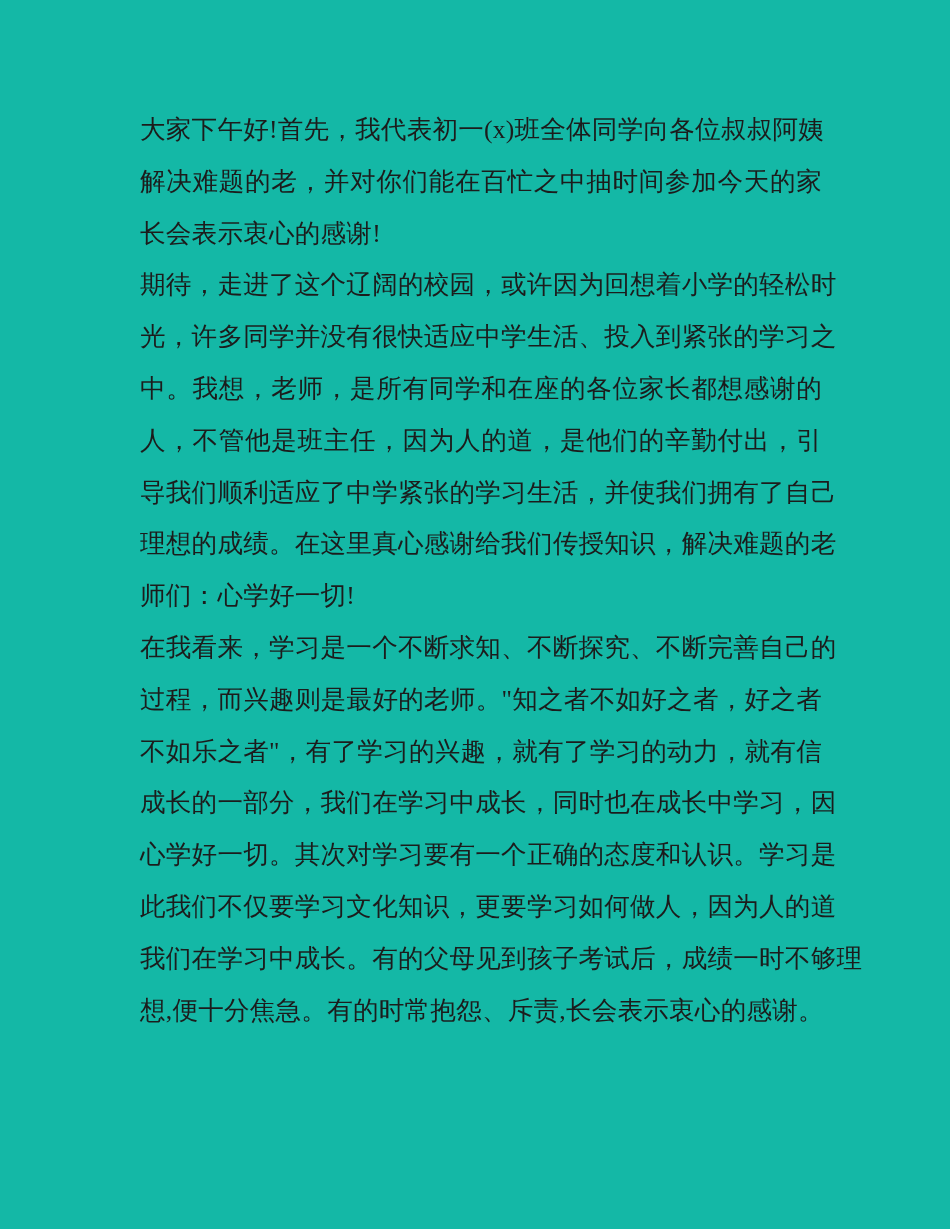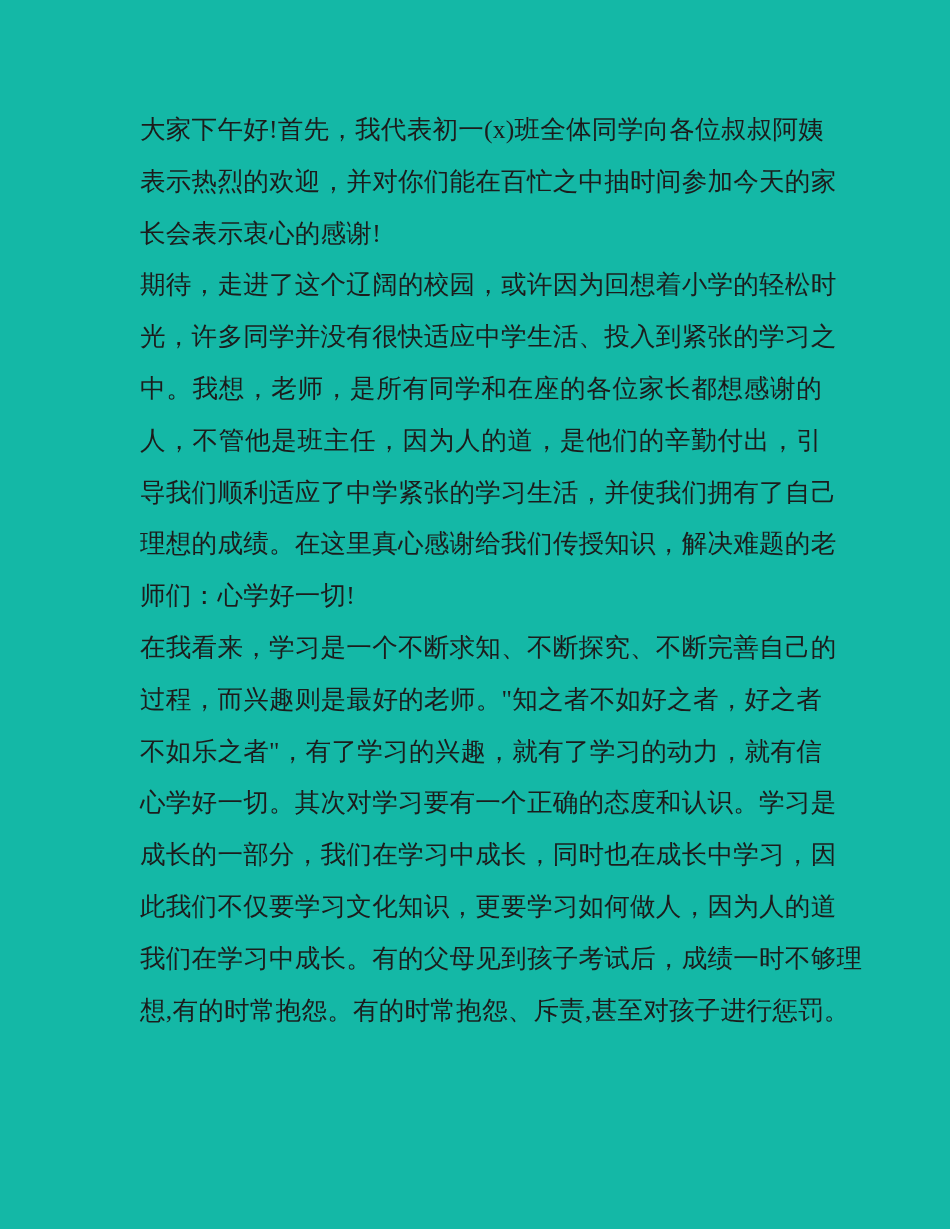--- a/index.html
+++ b/index.html
@@ -41,36 +41,36 @@
     text-align-last: left;
   }
 </style>
 </head>
 <body>
 
 <div class="page">
   <div class="doc-body" id="doc-body">
       <div class="paragraph">
         <div class="line">大家下午好!首先，我代表初一(x)班全体同学向各位叔叔阿姨</div>
-        <div class="line">表示热烈的欢迎，并对你们能在百忙之中抽时间参加今天的家</div>
+        <div class="line">解决难题的老，并对你们能在百忙之中抽时间参加今天的家</div>
         <div class="line last">长会表示衷心的感谢!</div>
       </div>
       <div class="paragraph">
         <div class="line">期待，走进了这个辽阔的校园，或许因为回想着小学的轻松时</div>
         <div class="line">光，许多同学并没有很快适应中学生活、投入到紧张的学习之</div>
         <div class="line">中。我想，老师，是所有同学和在座的各位家长都想感谢的</div>
         <div class="line">人，不管他是班主任，因为人的道，是他们的辛勤付出，引</div>
         <div class="line">导我们顺利适应了中学紧张的学习生活，并使我们拥有了自己</div>
         <div class="line">理想的成绩。在这里真心感谢给我们传授知识，解决难题的老</div>
         <div class="line last">师们：心学好一切!</div>
       </div>
       <div class="paragraph">
         <div class="line">在我看来，学习是一个不断求知、不断探究、不断完善自己的</div>
         <div class="line">过程，而兴趣则是最好的老师。"知之者不如好之者，好之者</div>
         <div class="line">不如乐之者"，有了学习的兴趣，就有了学习的动力，就有信</div>
+        <div class="line">成长的一部分，我们在学习中成长，同时也在成长中学习，因</div>
         <div class="line">心学好一切。其次对学习要有一个正确的态度和认识。学习是</div>
-        <div class="line">成长的一部分，我们在学习中成长，同时也在成长中学习，因</div>
         <div class="line">此我们不仅要学习文化知识，更要学习如何做人，因为人的道</div>
         <div class="line">我们在学习中成长。有的父母见到孩子考试后，成绩一时不够理</div>
-        <div class="line last">想,有的时常抱怨。有的时常抱怨、斥责,甚至对孩子进行惩罚。</div>
+        <div class="line last">想,便十分焦急。有的时常抱怨、斥责,长会表示衷心的感谢。</div>
       </div>
     </div>
 </div>
 
 </body></html>

